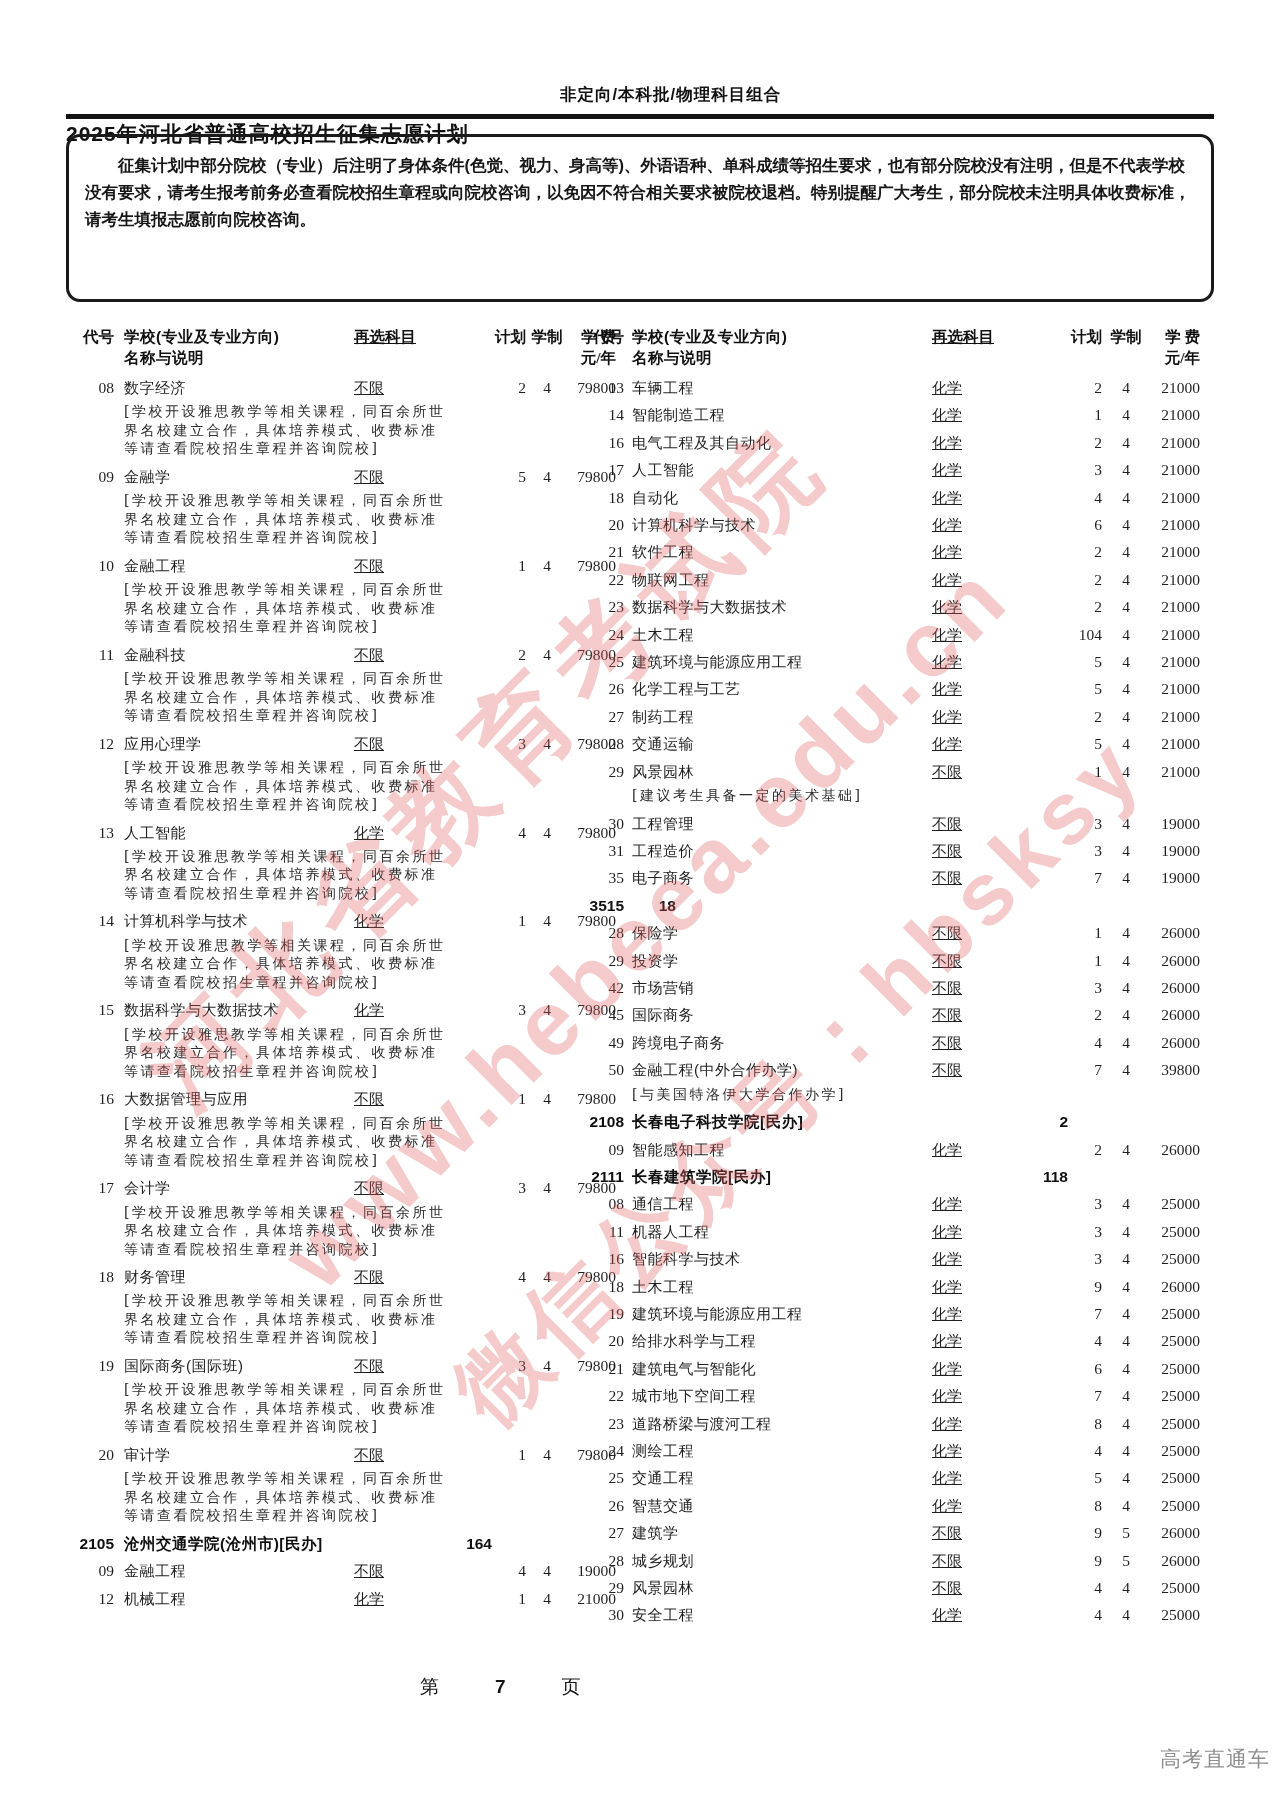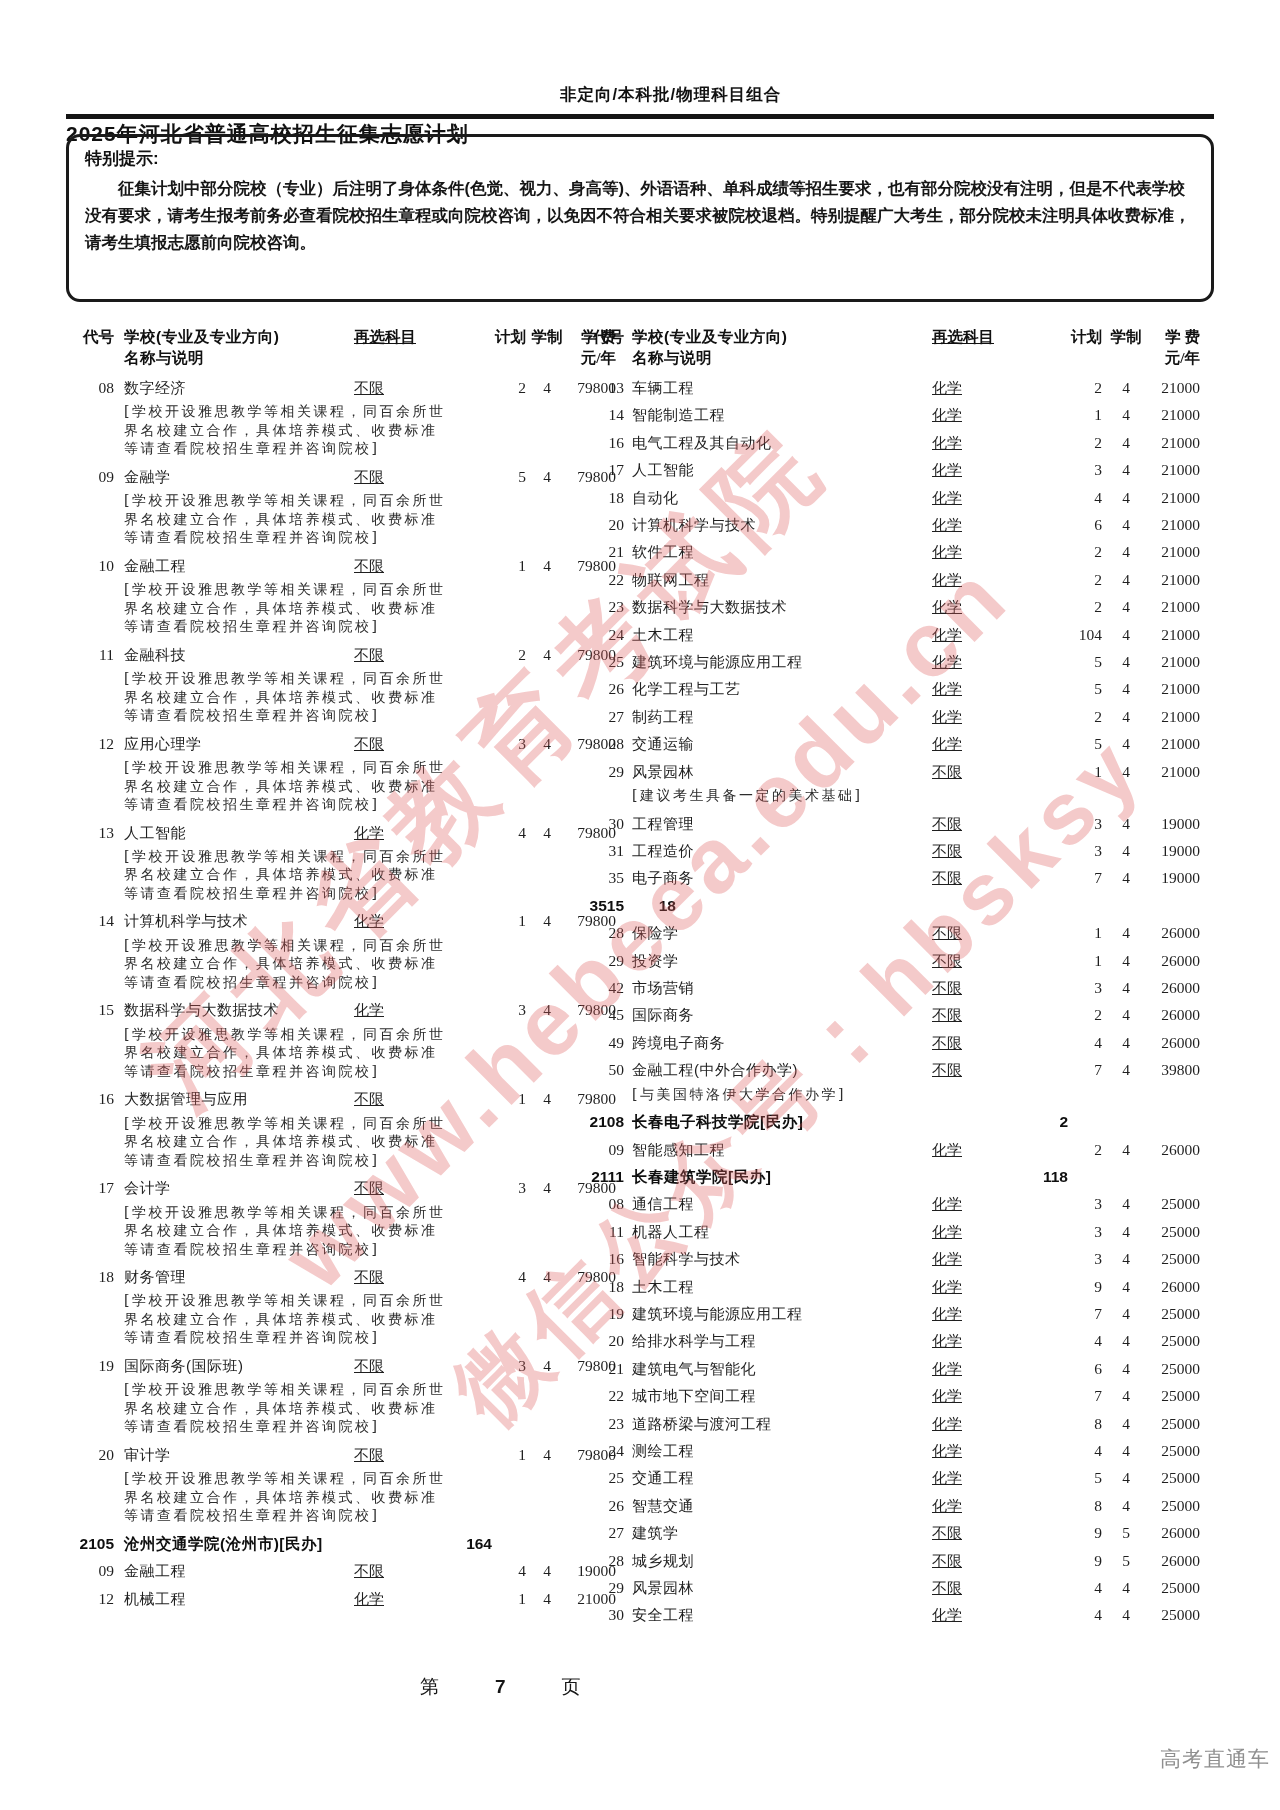--- a/index.html
+++ b/index.html
@@ -76,21 +76,20 @@
 </head>
 <body>
 
 <div class="page">
 
   <div class="doc-title">2025年河北省普通高校招生征集志愿计划</div>
   <div class="doc-subtitle">非定向/本科批/物理科目组合</div>
   <div class="head-rule"></div>
 
   <div class="notice">
-    <div class="notice-title">特别提示:</div>
     <div class="notice-body">征集计划中部分院校（专业）后注明了身体条件(色觉、视力、身高等)、外语语种、单科成绩等招生要求，也有部分院校没有注明，但是不代表学校没有要求，请考生报考前务必查看院校招生章程或向院校咨询，以免因不符合相关要求被院校退档。特别提醒广大考生，部分院校未注明具体收费标准，请考生填报志愿前向院校咨询。</div>
   </div>
 
   <div class="thead thead-left">
     <span class="c-code">代号</span>
     <span class="c-name h2line">
       <div>学校(专业及专业方向)</div>
       <div>名称与说明</div>
     </span>
     <span class="c-subject">再选科目</span>

